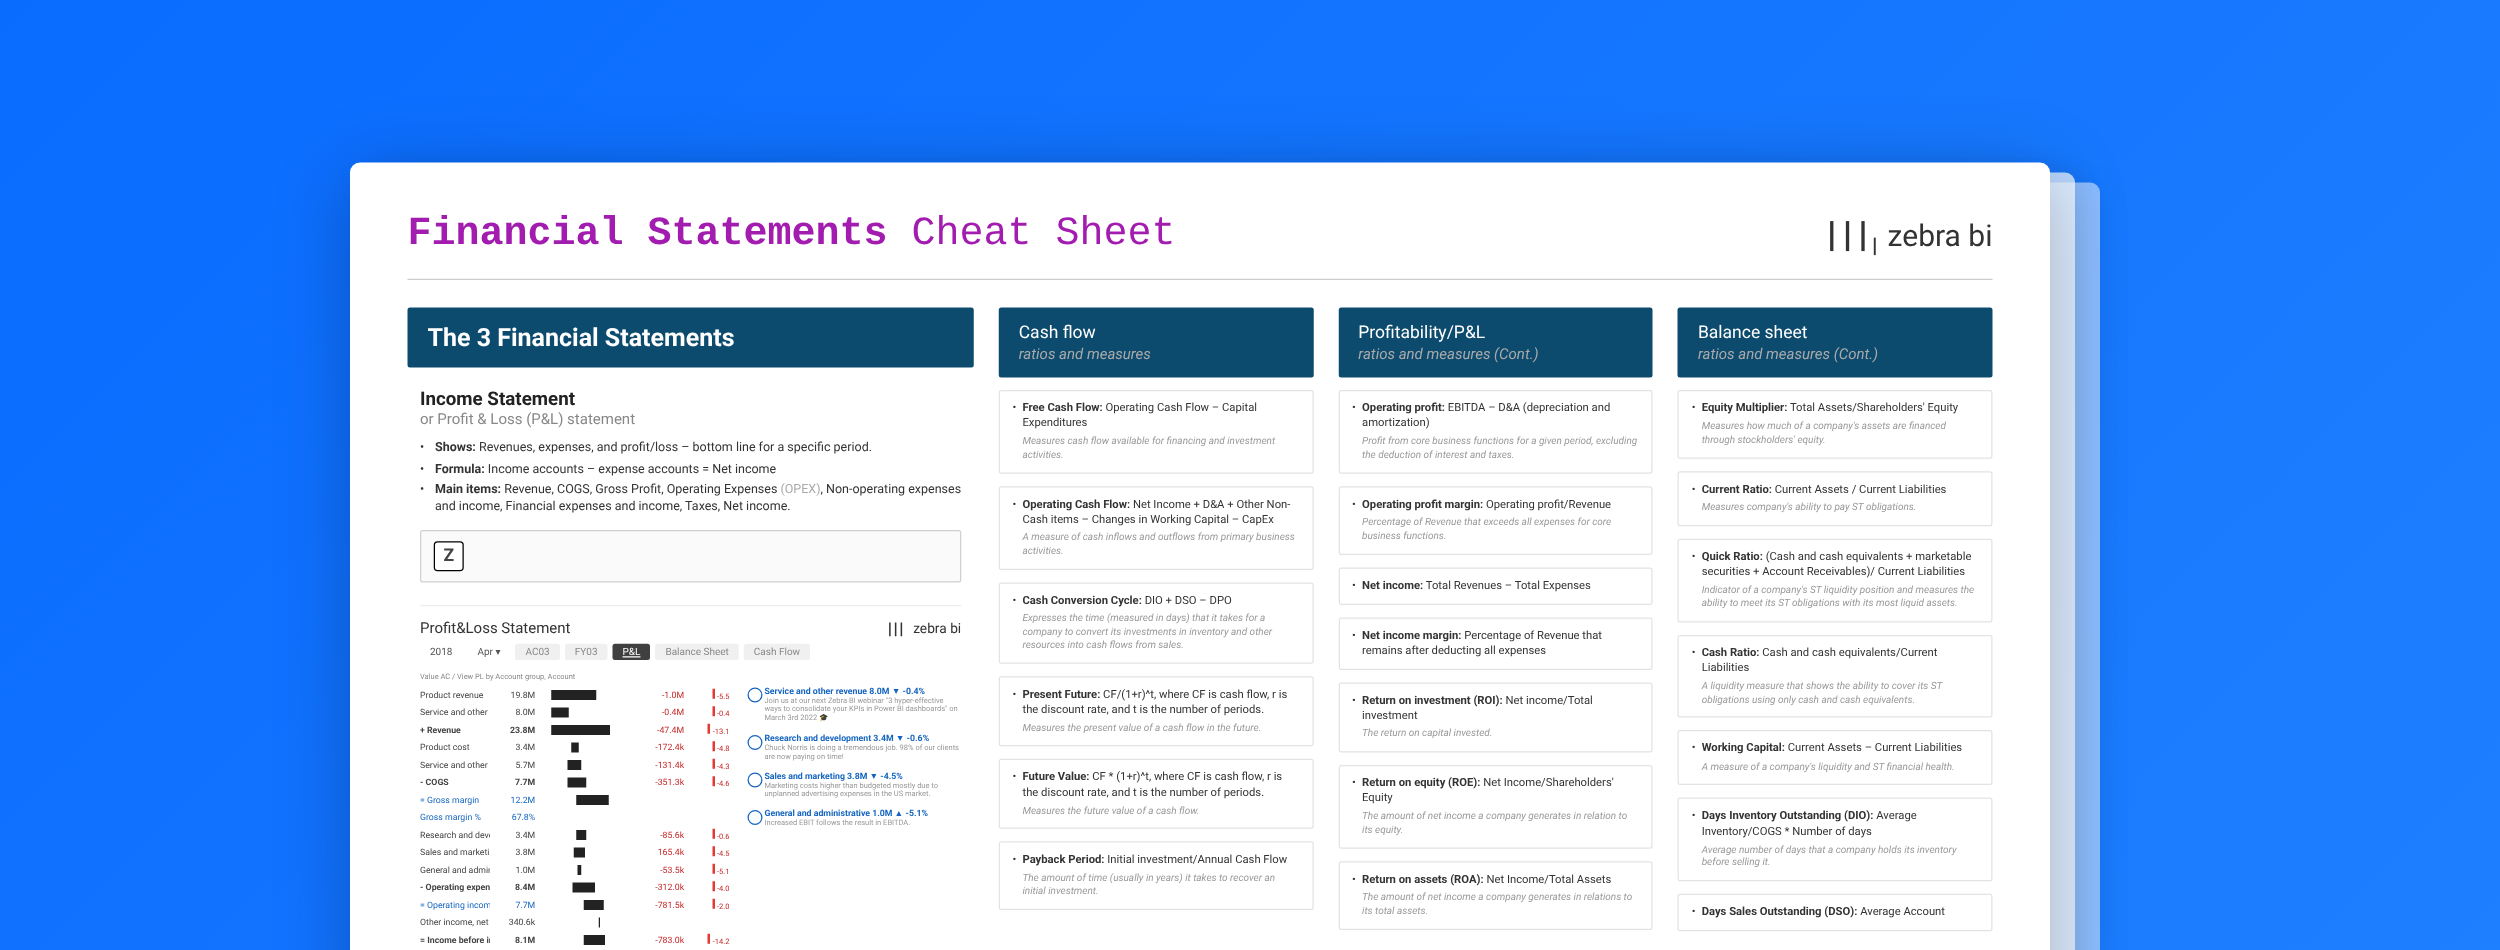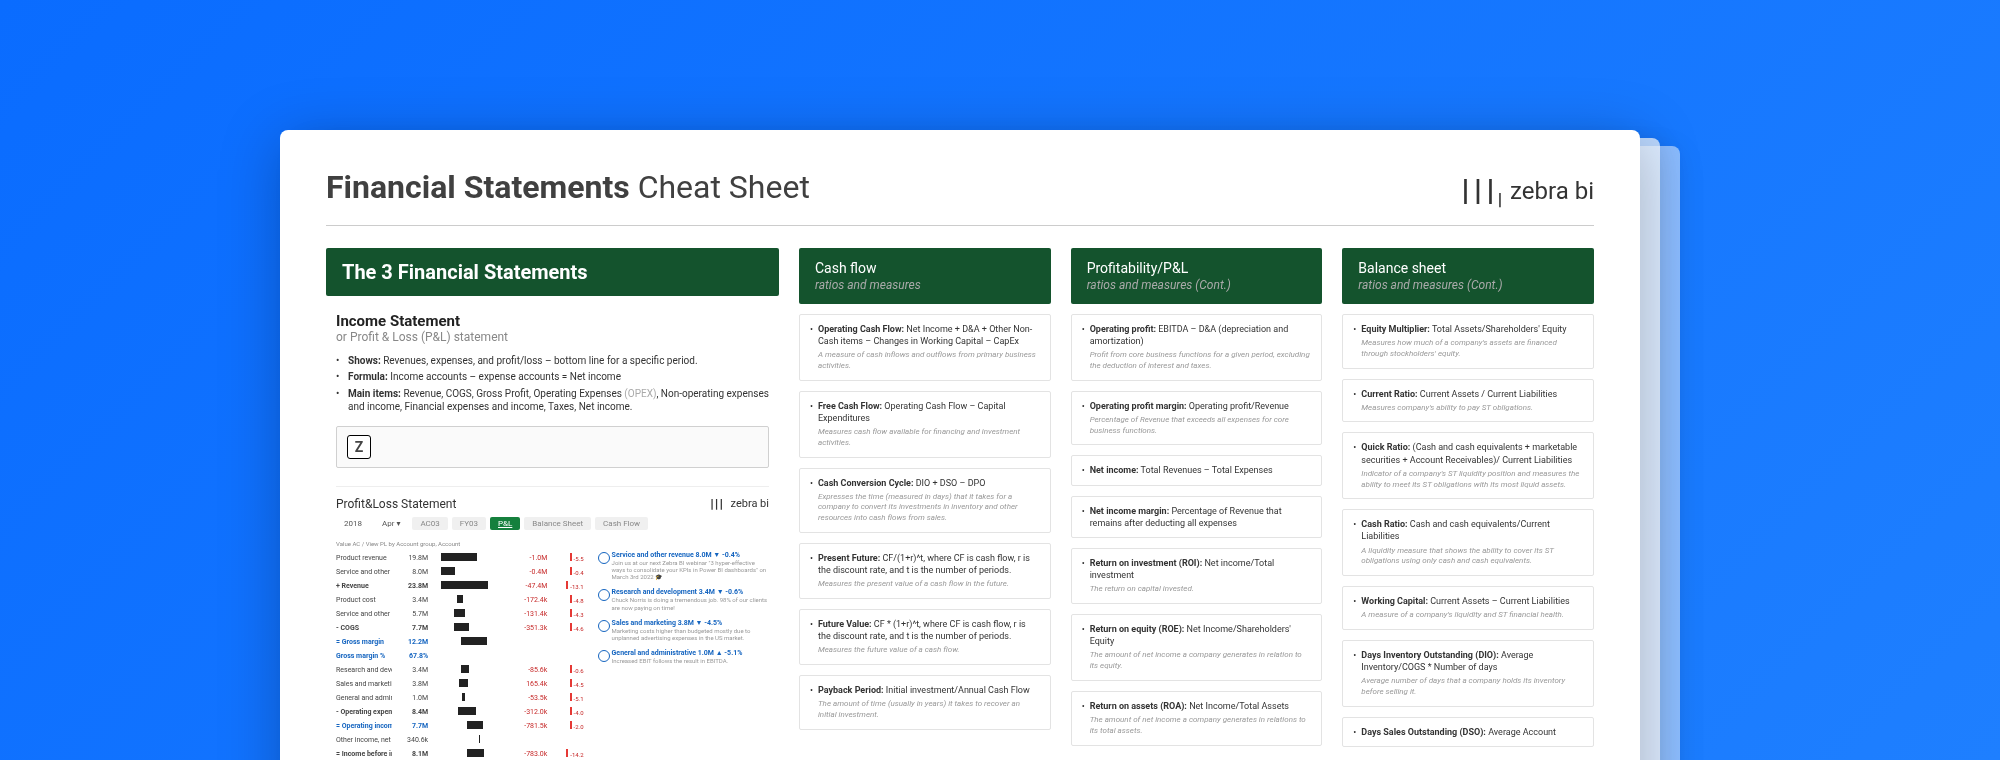--- a/index.html
+++ b/index.html
@@ -34,31 +34,31 @@
   padding: 38px 46px;
 }
 .hdr {
   display: flex;
   justify-content: space-between;
   align-items: baseline;
   border-bottom: 1px solid #ccc;
   padding-bottom: 18px;
   margin-bottom: 22px;
 }
-.hdr h1 { font-size: 32px; font-weight: 400; color: #404040; }
+.hdr h1 { font-size: 32px; font-weight: 400; color: #a21caf; font-family: Liberation Mono, monospace; }
 .hdr h1 b { font-weight: 700; }
 .logo { display: flex; align-items: center; gap: 8px; font-size: 24px; font-weight: 400; color: #333; }
 .logo-mark { font-family: monospace; font-weight: 700; letter-spacing: -2px; }
 .cols {
   display: grid;
   grid-template-columns: 1.8fr 1fr 1fr 1fr;
   gap: 20px;
 }
 .blackbar {
-  background: #14532d;
+  background: #0c4a6e;
   color: #fff;
   padding: 12px 16px;
   border-radius: 2px;
 }
 .blackbar .t1 { font-size: 20px; font-weight: 700; }
 .blackbar .t2 { font-size: 14px; font-weight: 400; }
 .blackbar .sub { font-size: 12px; color: #aaa; font-style: italic; margin-top: 2px; }
 .left-body { padding: 16px 10px; }
 .left-body h3 { font-size: 15px; font-weight: 700; color: #222; }
 .left-body .alt { font-size: 12px; color: #888; margin-bottom: 10px; }
@@ -85,29 +85,29 @@
 }
 .tipbox b { font-weight: 700; }
 .chart-area {
   margin-top: 18px;
   border-top: 1px solid #eee;
   padding-top: 10px;
 }
 .chart-hdr { display: flex; justify-content: space-between; font-size: 12px; color: #333; margin-bottom: 6px; }
 .chart-tabs { display: flex; gap: 4px; font-size: 8px; margin: 6px 0 10px; align-items: center; }
 .chart-tabs span { padding: 2px 8px; border-radius: 2px; background: #f0f0f0; color: #888; }
-.chart-tabs .active { background: #15803d; color: #fff; text-decoration: underline; }
+.chart-tabs .active { background: #404040; color: #fff; text-decoration: underline; }
 .chart-tabs .yr { background: transparent; color: #555; }
 .chart-body { display: flex; gap: 14px; }
 .tbl { flex: 1.3; font-size: 7px; color: #444; }
 .tbl .ln { display: grid; grid-template-columns: 1.2fr 0.5fr 1.4fr 0.6fr 0.5fr; align-items: center; height: 14px; gap: 13px; }
 .tbl .label { white-space: nowrap; overflow: hidden; }
 .tbl .num { text-align: right; }
 .tbl .bold { font-weight: 700; }
-.tbl .blue { color: #1565c0; font-weight: 700; }
+.tbl .blue { color: #1565c0; font-weight: 400; }
 .barcell { position: relative; height: 9px; }
 .bar { position: absolute; height: 8px; background: #222; top: 0; }
 .tick { position: absolute; width: 3px; height: 10px; top: -1px; }
 .tred { background: #e53935; }
 .pct { font-size: 6px; text-align: right; }
 .pct.neg { color: #c62828; }
 .annotations { flex: 0.9; font-size: 7px; color: #555; }
 .ann { margin-bottom: 8px; padding-left: 14px; position: relative; }
 .ann::before {
   content: ""; position: absolute; left: 0; top: 1px;
@@ -329,26 +329,26 @@
         </div>
       </div>
 
       <div class="col">
         <div class="blackbar">
           <div class="t2">Cash flow</div>
           <div class="sub">ratios and measures</div>
         </div>
         <div class="cards" id="cards2">
             <div class="card">
+              <div class="term"><b>Free Cash Flow:</b> Operating Cash Flow – Capital Expenditures</div>
+              <div class="desc">Measures cash flow available for financing and investment activities.</div>
+            </div>
+            <div class="card">
               <div class="term"><b>Operating Cash Flow:</b> Net Income + D&amp;A + Other Non-Cash items – Changes in Working Capital – CapEx</div>
               <div class="desc">A measure of cash inflows and outflows from primary business activities.</div>
-            </div>
-            <div class="card">
-              <div class="term"><b>Free Cash Flow:</b> Operating Cash Flow – Capital Expenditures</div>
-              <div class="desc">Measures cash flow available for financing and investment activities.</div>
             </div>
             <div class="card">
               <div class="term"><b>Cash Conversion Cycle:</b> DIO + DSO – DPO</div>
               <div class="desc">Expresses the time (measured in days) that it takes for a company to convert its investments in inventory and other resources into cash flows from sales.</div>
             </div>
             <div class="card">
               <div class="term"><b>Present Future:</b> CF/(1+r)^t, where CF is cash flow, r is the discount rate, and t is the number of periods.</div>
               <div class="desc">Measures the present value of a cash flow in the future.</div>
             </div>
             <div class="card">

